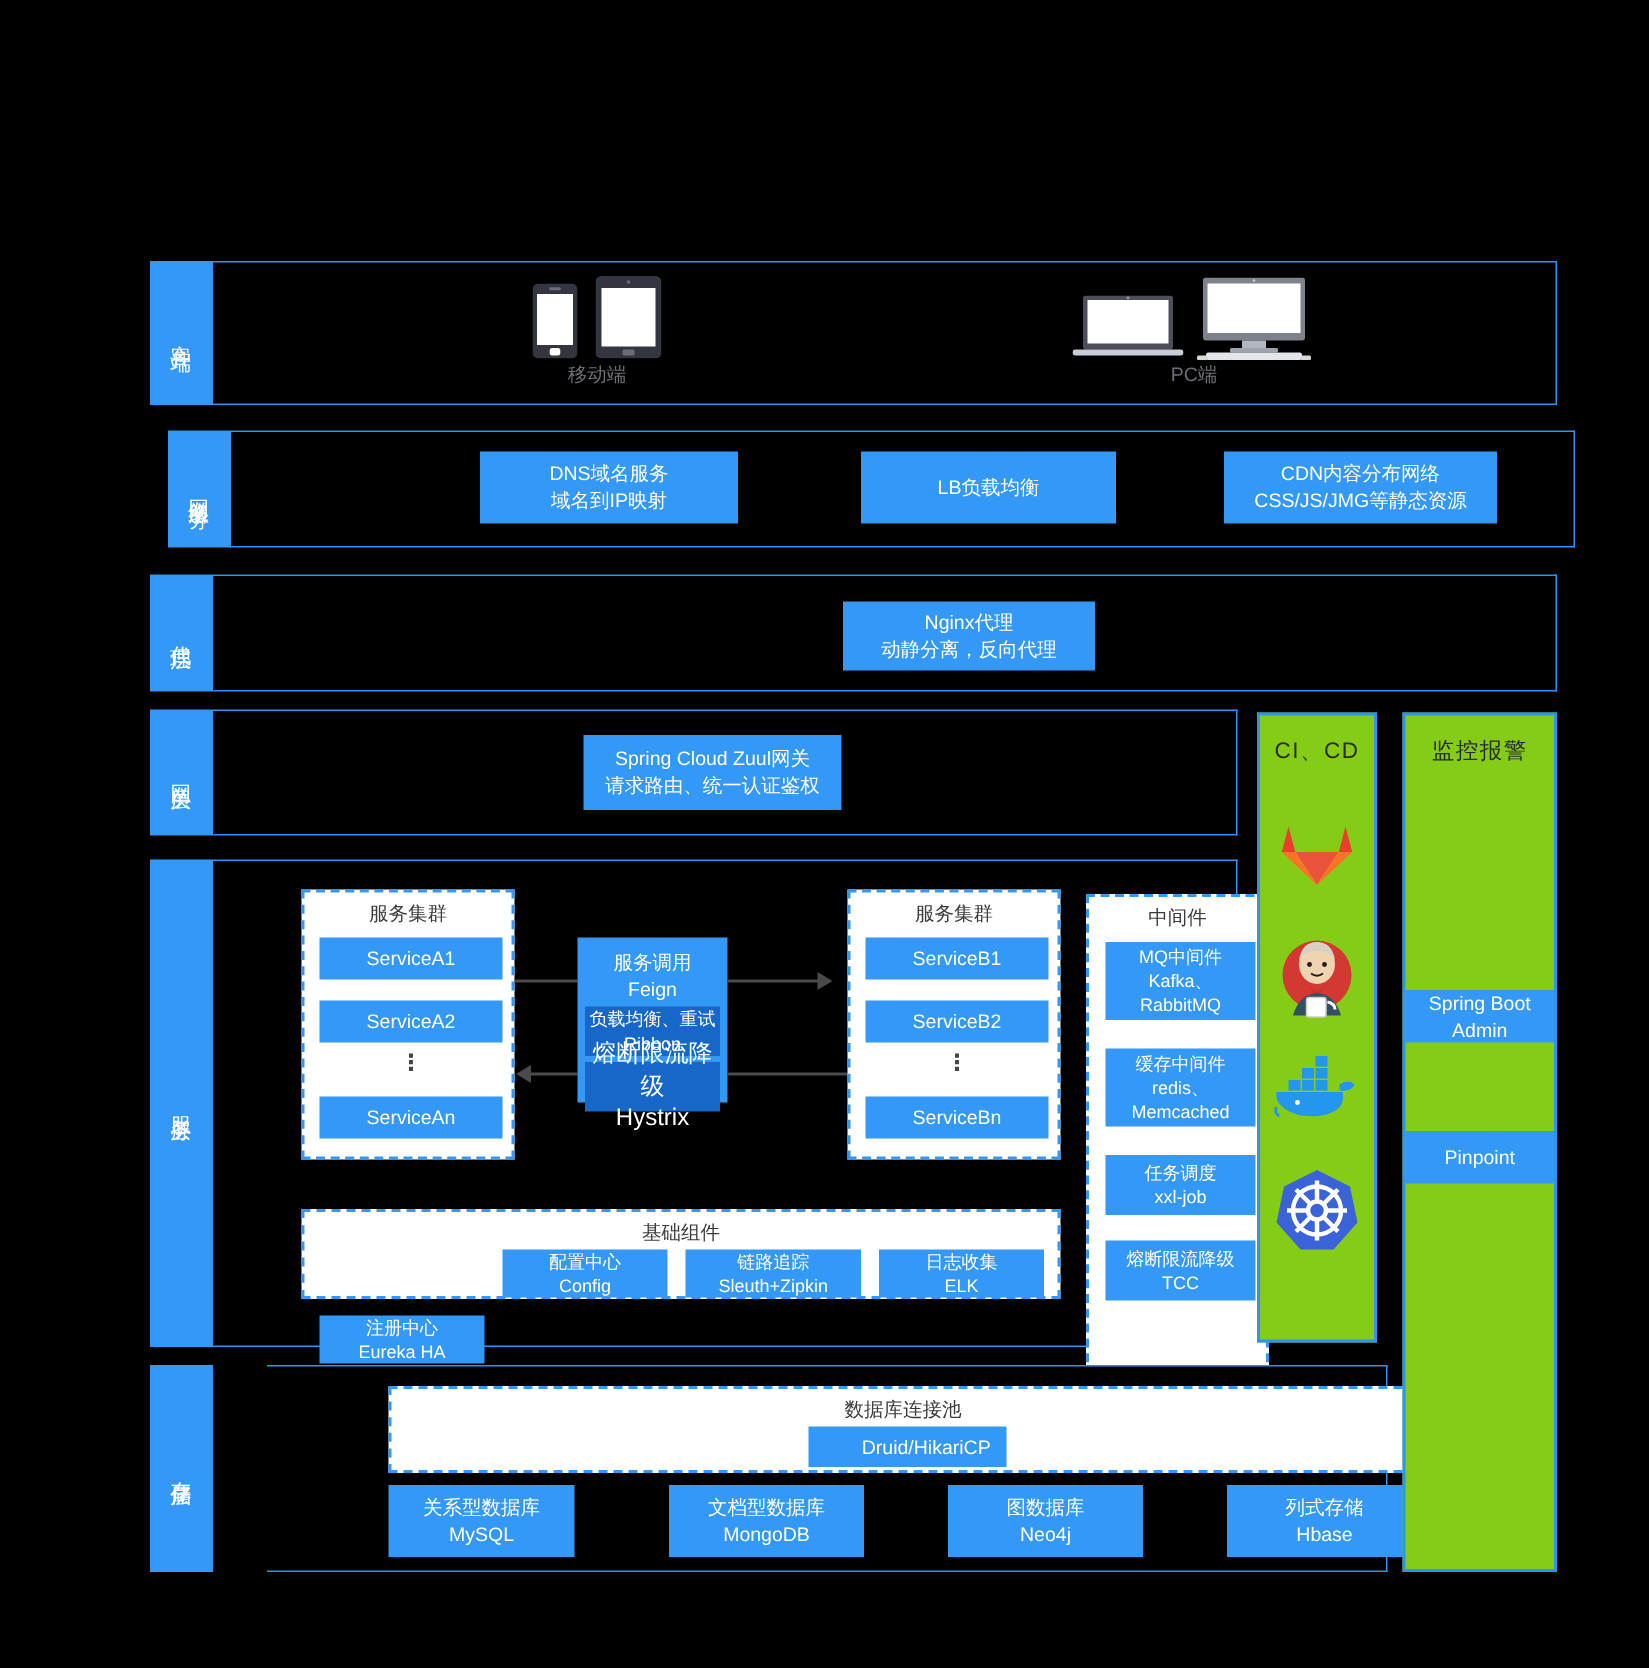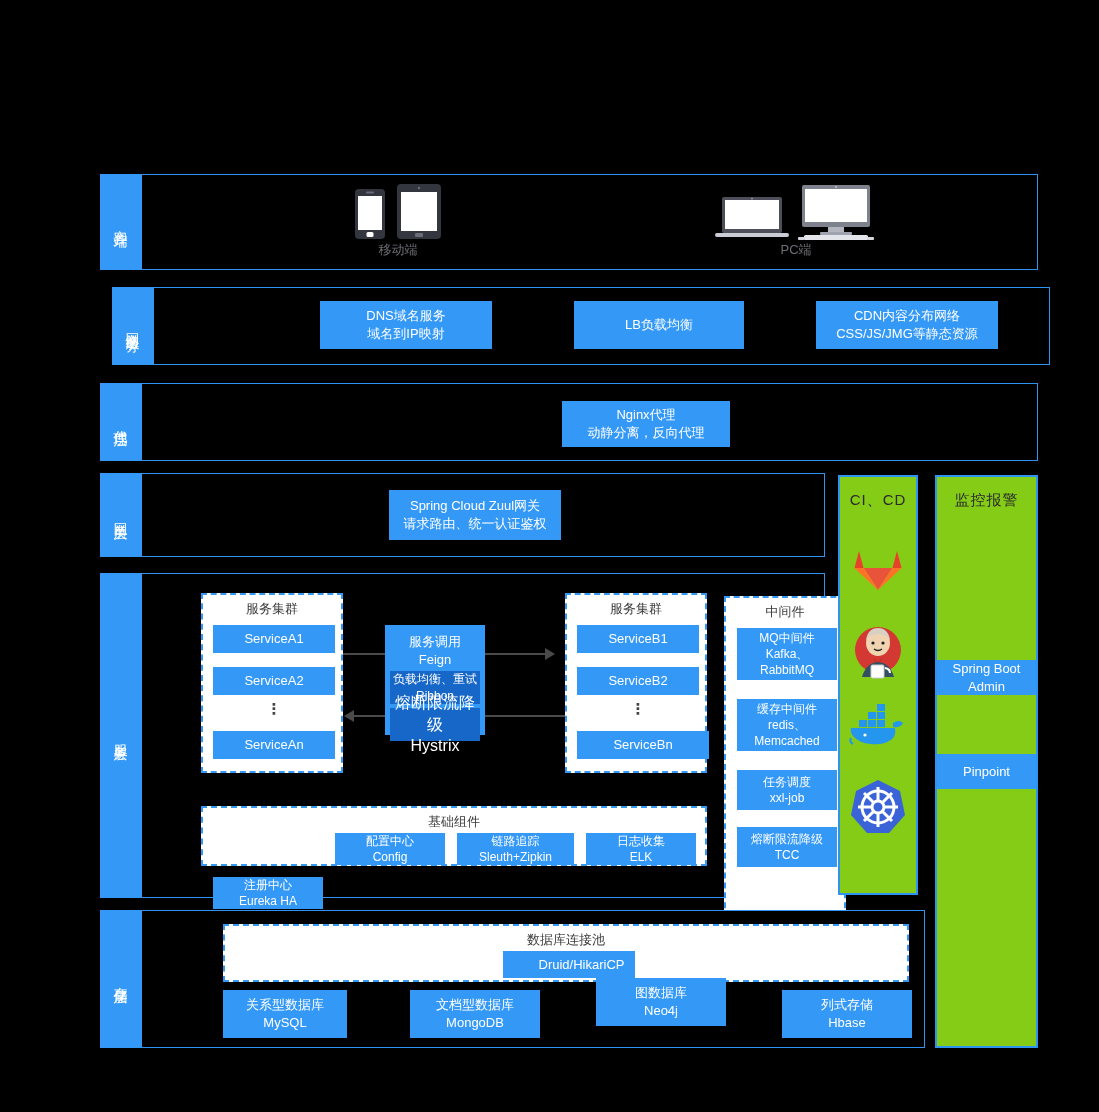--- a/index.html
+++ b/index.html
@@ -205,21 +205,21 @@
 
       <div class="group" style="left:423px; top:19px; width:142px; height:180px;">
         <div class="group-title">服务集群</div>
         <div class="chip" style="left:10px; top:30px; width:122px; height:28px;">
           <span>ServiceB1</span>
         </div>
         <div class="chip" style="left:10px; top:72px; width:122px; height:28px;">
           <span>ServiceB2</span>
         </div>
         <div class="dots" style="left:10px; top:106px; width:122px;">⋮</div>
-        <div class="chip" style="left:10px; top:136px; width:132px; height:28px;">
+        <div class="chip" style="left:10px; top:136px; width:122px; height:28px;">
           <span>ServiceBn</span>
         </div>
       </div>
 
       <div class="group" style="left:582px; top:22px; width:122px; height:322px;">
         <div class="group-title">中间件</div>
         <div class="chip" style="left:11px; top:30px; width:100px; height:52px; font-size:12px;">
           <span>MQ中间件</span>
           <span class="l2">Kafka、</span>
           <span class="l2">RabbitMQ</span>
@@ -255,40 +255,40 @@
         </div>
         <div class="chip" style="left:383px; top:25px; width:110px; height:32px; font-size:12px;">
           <span>日志收集</span>
           <span class="l2">ELK</span>
         </div>
       </div>
 
     </div>
   </div>
 
-  <div class="layer" style="left:100px; top:910px; width:825px; height:138px;">
+  <div class="layer" style="left:100px; top:910px; width:825px; height:138px;gap:36px;">
     <div class="layer-label">存储层</div>
     <div class="layer-body">
 
       <div class="group" style="left:81px; top:13px; width:686px; height:58px;">
         <div class="group-title">数据库连接池</div>
         <div class="chip" style="left:278px; top:25px; width:132px; height:27px;padding-left:25px;">
           <span>Druid/HikariCP</span>
         </div>
       </div>
 
       <div class="chip" style="left:81px; top:79px; width:124px; height:48px;">
         <span>关系型数据库</span>
         <span class="l2">MySQL</span>
       </div>
       <div class="chip" style="left:268px; top:79px; width:130px; height:48px;">
         <span>文档型数据库</span>
         <span class="l2">MongoDB</span>
       </div>
-      <div class="chip" style="left:454px; top:67px; width:130px; height:48px;">
+      <div class="chip" style="left:454px; top:79px; width:130px; height:48px;">
         <span>图数据库</span>
         <span class="l2">Neo4j</span>
       </div>
       <div class="chip" style="left:640px; top:79px; width:130px; height:48px;">
         <span>列式存储</span>
         <span class="l2">Hbase</span>
       </div>
 
     </div>
   </div>

